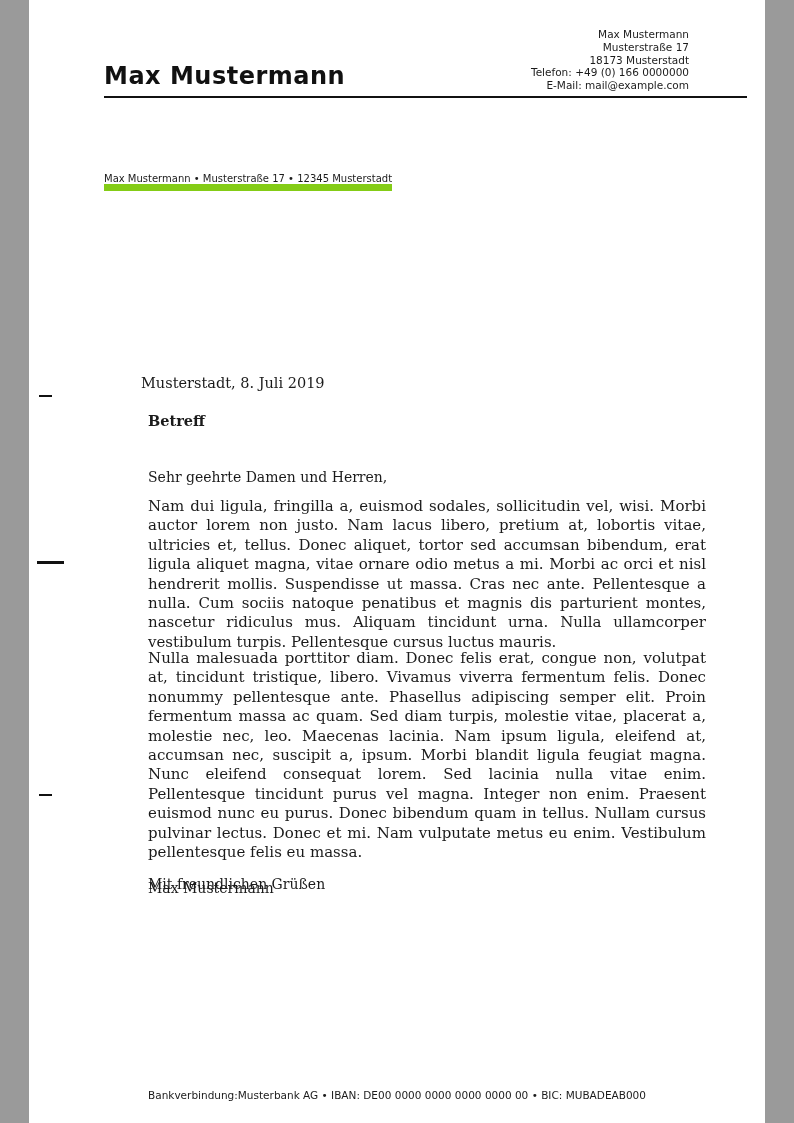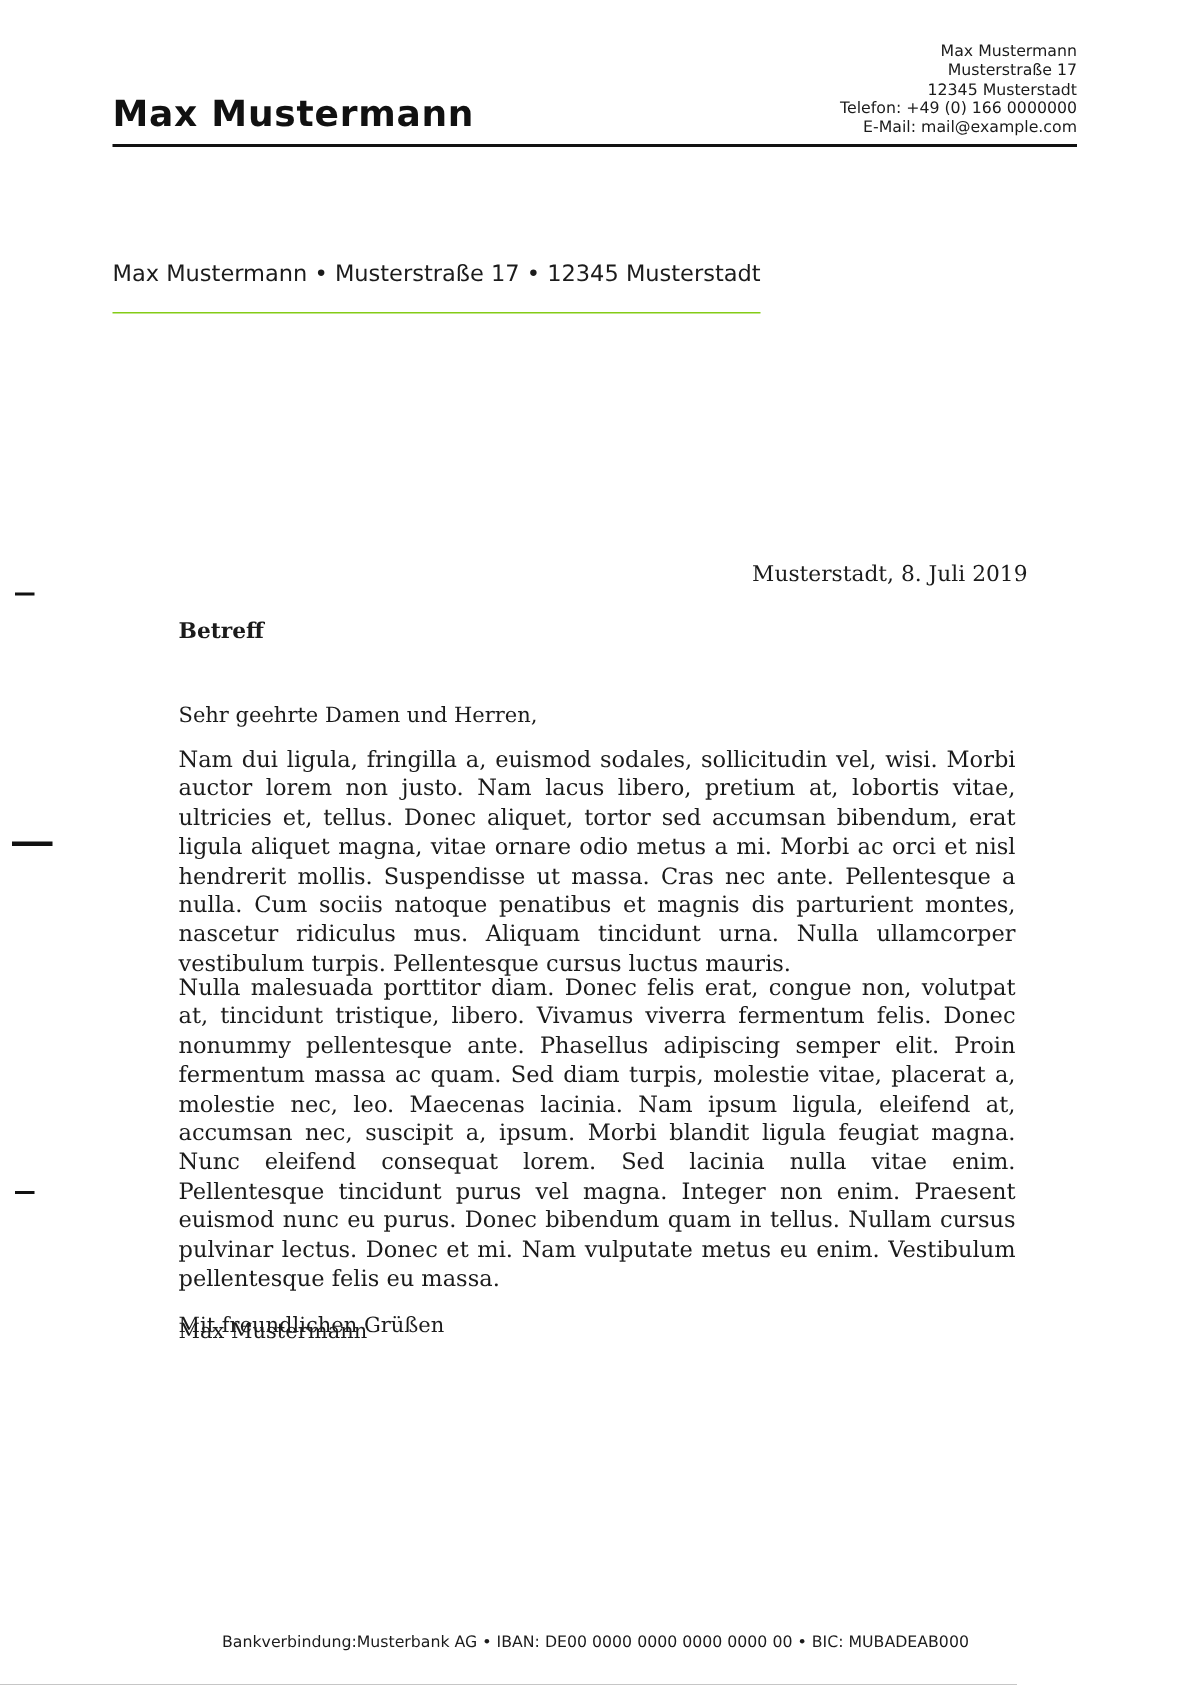--- a/index.html
+++ b/index.html
@@ -1,19 +1,19 @@
 <!DOCTYPE html>
 <html><head>
 <meta charset="utf-8">
 <style>
   * { margin: 0; padding: 0; box-sizing: border-box; }
   html, body { background: #9a9a9a; }
   .page {
     position: relative;
-    width: 794px;
+    width: 736px;
     height: 1123px;
     margin: 0 auto;
     background: #ffffff;
     color: #1b1b1b;
     overflow: hidden;
     font-family: "DejaVu Serif", serif;
   }
   .sans { font-family: "DejaVu Sans", sans-serif; }
 
   
@@ -44,42 +44,41 @@
     width: 643px;
     height: 2px;
     background: #111;
   }
 
   
   .return-address {
     position: absolute;
     left: 75px;
     top: 173px;
-    font-size: 15px;
-    padding-bottom: 17px;
-    border-bottom: 1px solid #84cc16;
+    font-size: 10px;
+    padding-bottom: 0;
+    border-bottom: 7px solid #84cc16;
     color: #1b1b1b;
   }
 
   
   .recipient {
     position: absolute;
     left: 75px;
     top: 241px;
     font-size: 14.5px;
     line-height: 18.5px;
   }
 
   
   .date-line {
     position: absolute;
-    left: 127px;
+    left: 112px;
     top: 375px;
     width: 558px;
-    text-align: right;
     font-size: 14.5px;
   }
 
   
   .subject {
     position: absolute;
     left: 119px;
     top: 412px;
     font-size: 14.5px;
     font-weight: bold;
@@ -132,21 +131,21 @@
   .footer .label { margin-right: 0; }
 </style>
 </head>
 <body>
 
 <div class="page">
 
   <div class="sender-block sans">
     <div>Max Mustermann</div>
     <div>Musterstraße 17</div>
-    <div>12345 Musterstadt</div>
+    <div>18173 Musterstadt</div>
     <div>Telefon: +49 (0) 166 0000000</div>
     <div>E-Mail: mail@example.com</div>
   </div>
 
   <div class="letter-title sans">Max Mustermann</div>
   <div class="title-rule"></div>
 
   <div class="return-address sans">Max Mustermann • Musterstraße 17 • 12345 Musterstadt</div>
 
 

